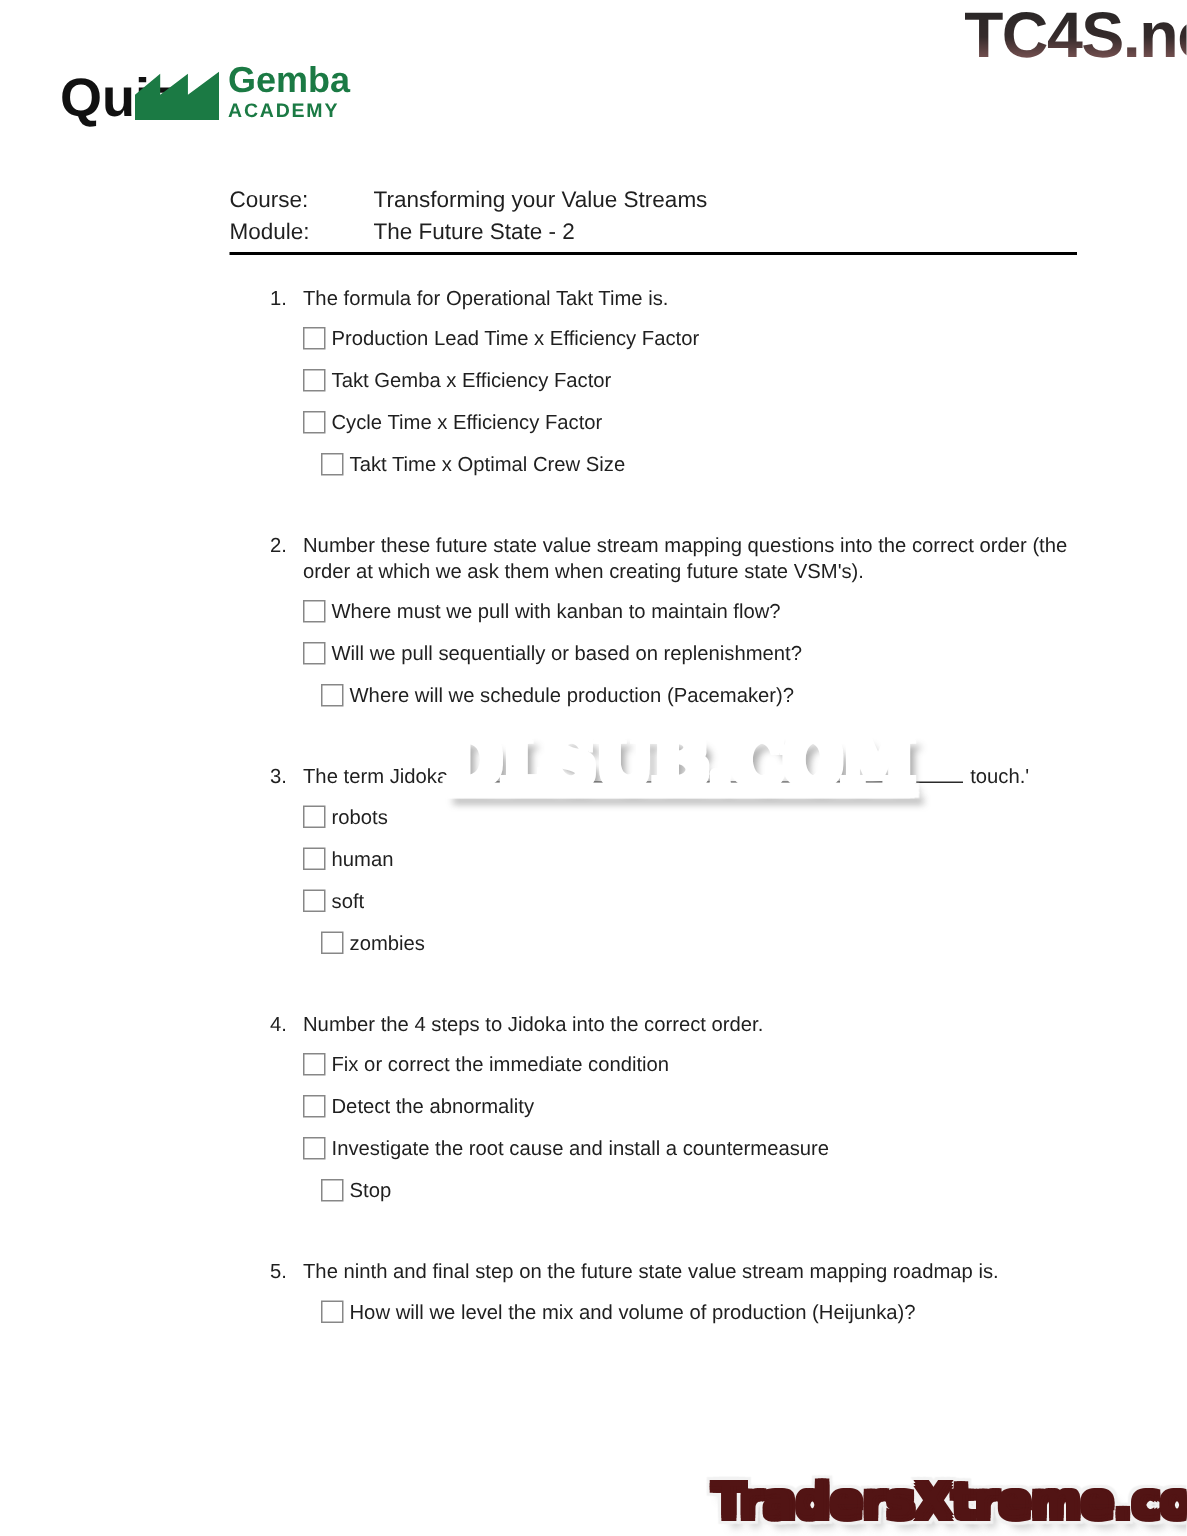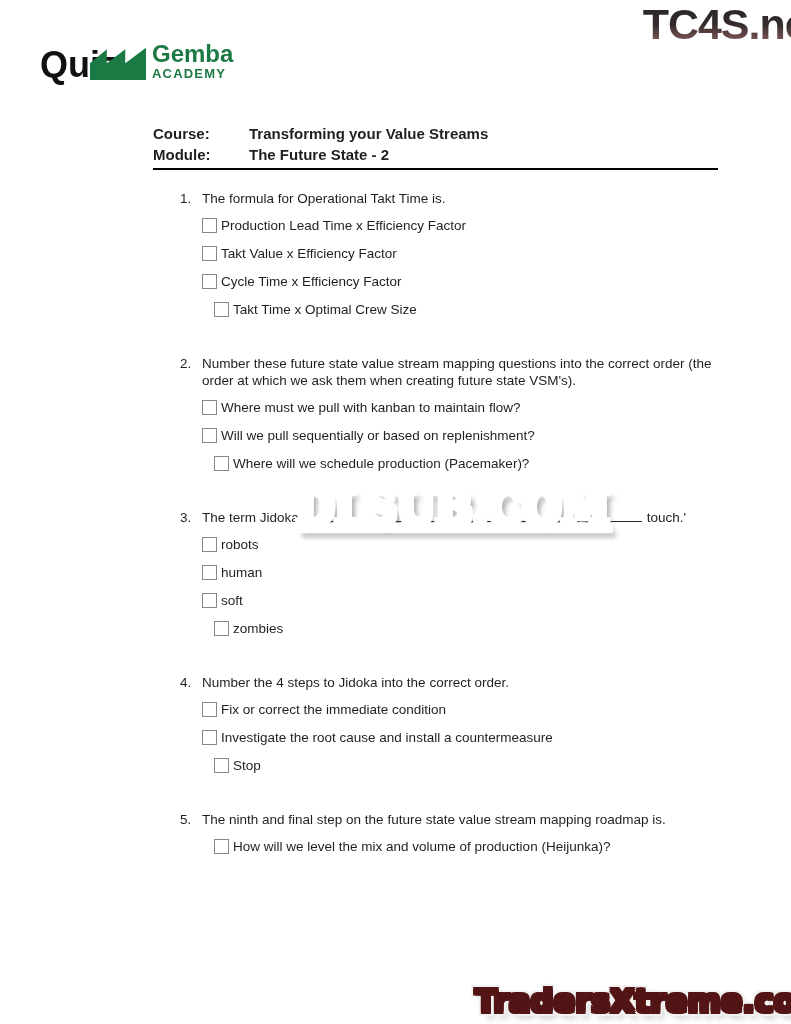--- a/index.html
+++ b/index.html
@@ -58,21 +58,21 @@
 
   
   .quiz-title {
     position: absolute; left: 0; top: 44px; width: 744px;
     text-align: left; font-size: 36px; font-weight: bold; color: #111;
     z-index: 1;
   }
 
   
   .meta { position: absolute; left: 113px; top: 123px; width: 565px; font-size: 15px; z-index: 1; }
-  .meta-row { line-height: 21px; font-weight: bold; }
+  .meta-row { line-height: 21px; }
   .meta-label { display: inline-block; width: 96px; }
   .meta-rule { border: none; border-top: 2px solid #000; margin: 3px 0 0 0; width: 565px; }
 
   
   .questions { position: absolute; left: 140px; top: 190px; width: 580px; z-index: 1; }
   .question { margin-bottom: 38px; }
   .q-head { display: flex; font-size: 13.5px; line-height: 17px; }
   .q-num { width: 22px; flex: 0 0 22px; }
   .q-text { display: inline-block; width: 515px; }
   .options { margin-left: 22px; margin-top: 11px; }
@@ -171,21 +171,21 @@
           <span class="q-num">1.</span>
           <span class="q-text">The formula for Operational Takt Time is.</span>
         </div>
         <div class="options">
           <label class="option">
             <span class="checkbox"></span>
             <span class="opt-text">Production Lead Time x Efficiency Factor</span>
           </label>
           <label class="option">
             <span class="checkbox"></span>
-            <span class="opt-text">Takt Value x Efficiency Factor</span>
+            <span class="opt-text">Takt Gemba x Efficiency Factor</span>
           </label>
           <label class="option">
             <span class="checkbox"></span>
             <span class="opt-text">Cycle Time x Efficiency Factor</span>
           </label>
           <label class="option">
             <span class="checkbox"></span>
             <span class="opt-text">Takt Time x Optimal Crew Size</span>
           </label>
         </div>
@@ -239,20 +239,24 @@
           <span class="q-num">4.</span>
           <span class="q-text">Number the 4 steps to Jidoka into the correct order.</span>
         </div>
         <div class="options">
           <label class="option">
             <span class="checkbox"></span>
             <span class="opt-text">Fix or correct the immediate condition</span>
           </label>
           <label class="option">
             <span class="checkbox"></span>
+            <span class="opt-text">Detect the abnormality</span>
+          </label>
+          <label class="option">
+            <span class="checkbox"></span>
             <span class="opt-text">Investigate the root cause and install a countermeasure</span>
           </label>
           <label class="option">
             <span class="checkbox"></span>
             <span class="opt-text">Stop</span>
           </label>
         </div>
       </div>
       <div class="question">
         <div class="q-head">

